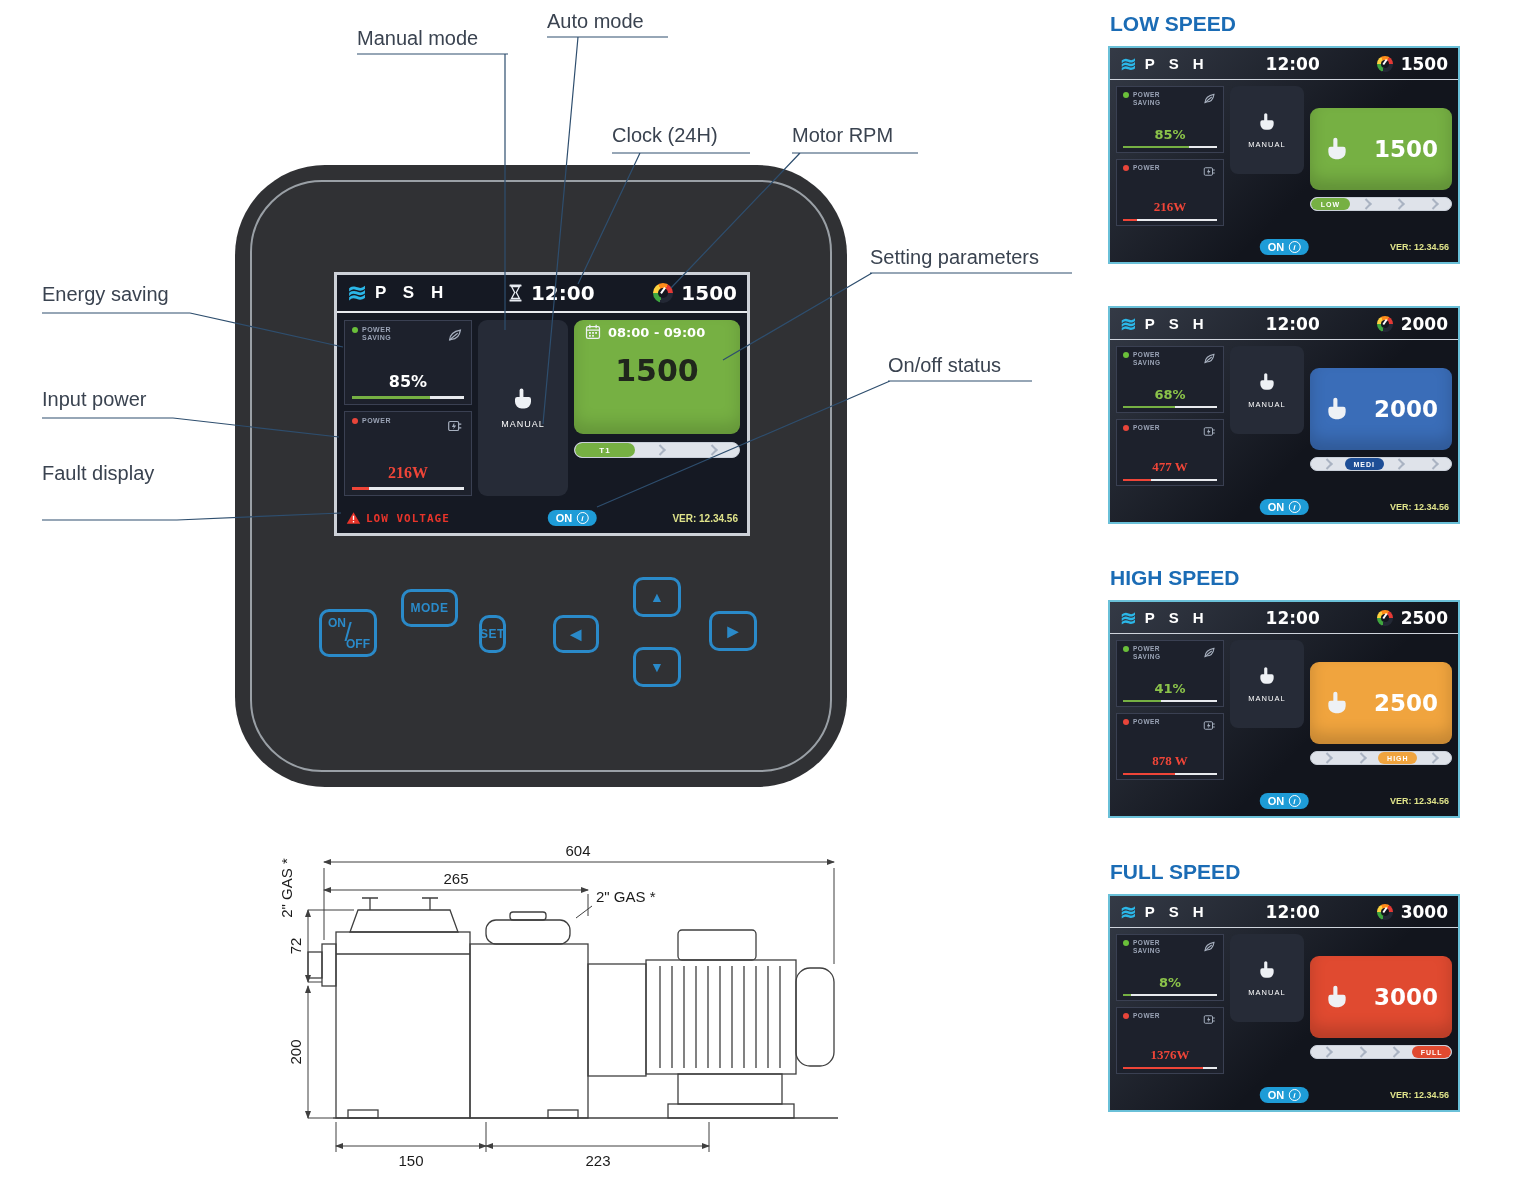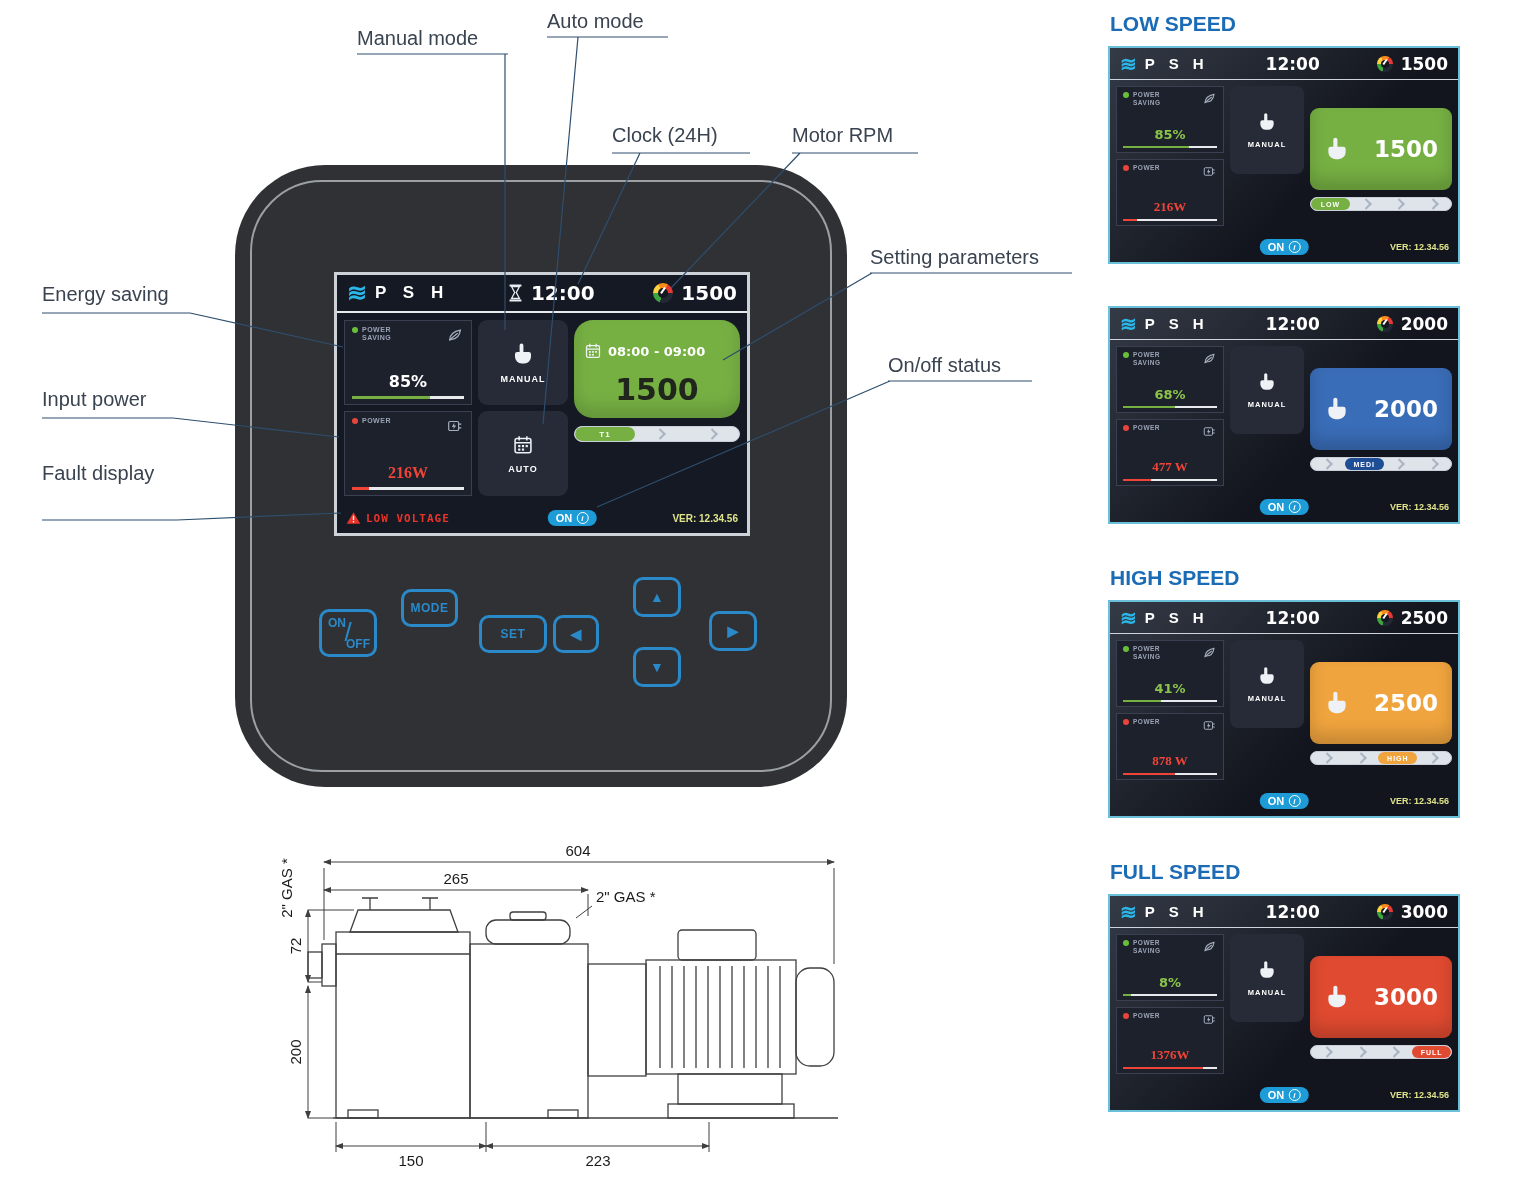--- a/index.html
+++ b/index.html
@@ -45,24 +45,24 @@
   .stat-value { text-align:center; font-weight:bold; font-size:16px; margin-top:auto;
                 font-family:"DejaVu Sans", sans-serif; }
   .stat-value.white { color:#fff; } .stat-value.green { color:#8bc34a; } .stat-value.red { color:#ef4538;font-family:Liberation Serif, serif; }
   .stat-track { height:3px; background:#e8eaee; margin-top:5px; position:relative; }
   .stat-fill { position:absolute; left:0; top:0; bottom:0; }
   .stat-fill.green { background:#76b043; } .stat-fill.red { background:#ef4538; }
 
   .col-mid { width:90px; display:flex; flex-direction:column; gap:6px; }
   .mode-tile { flex:1; background:#262b37; border-radius:9px; display:flex; flex-direction:column;
                align-items:center; justify-content:center; gap:8px; color:#fff;
-               font-size:9px; font-weight:bold; letter-spacing:1px; }
+               font-size:9px; font-weight:normal; letter-spacing:1px; }
 
   .col-right { flex:1; display:flex; flex-direction:column; }
-  .sched-box { border-radius:19px; padding:22px 10px; height:98px; color:#fff;
+  .sched-box { border-radius:9px; padding:3px 10px; height:114px; color:#fff;
                box-shadow:inset 0 -10px 16px rgba(0,0,0,.15); }
   .sched-row { display:flex; align-items:center; gap:6px; font-weight:bold; font-size:13px;
                font-family:"DejaVu Sans", sans-serif; }
   .sched-rpm { text-align:center; font-size:30px; font-weight:bold; color:#20261c;
                margin-top:12px; font-family:"DejaVu Sans", sans-serif; }
 
   .speed-bar { height:16px; background:#dfe3ea; border:1px solid #c9cfd9; border-radius:9px;
                display:flex; overflow:hidden; margin-top:8px; }
   .bar-badge { flex:1.15; border-radius:9px; color:#fff; font-size:8px; font-weight:bold;
                letter-spacing:1px; display:flex; align-items:center; justify-content:center; }
@@ -84,21 +84,21 @@
              font-style:italic; }
   .ver { position:absolute; right:9px; top:50%; transform:translateY(-50%);
          color:#dfe38a; font-weight:bold; font-size:10px; }
 
   
   .dev-btn { position:absolute; border:3px solid #2a8ac9; border-radius:10px; background:none;
              color:#2a8ac9; font-weight:bold; font-size:13px; display:flex; align-items:center;
              justify-content:center; font-family:"Liberation Sans", sans-serif; cursor:pointer; }
   .btn-onoff { left:84px;  top:444px; width:58px; height:48px; }
   .btn-mode  { left:166px; top:424px; width:57px; height:38px; font-size:12px; letter-spacing:.5px; }
-  .btn-set   { left:244px; top:450px; width:68px; height:38px; font-size:12px; letter-spacing:.5px; }
+  .btn-set   { left:244px; top:450px; width:27px; height:38px; font-size:12px; letter-spacing:.5px; }
   .btn-left  { left:318px; top:450px; width:46px; height:38px; font-size:14px; }
   .btn-up    { left:398px; top:412px; width:48px; height:40px; font-size:14px; }
   .btn-down  { left:398px; top:482px; width:48px; height:40px; font-size:14px; }
   .btn-right { left:474px; top:446px; width:48px; height:40px; font-size:14px; }
   .oo-on  { position:absolute; left:6px;  top:4px;    font-size:12px; }
   .oo-off { position:absolute; right:4px; bottom:3px; font-size:12px; }
   .oo-sl  { position:absolute; left:50%; top:50%; transform:translate(-50%,-52%);
             font-size:26px; font-weight:normal; }
 
   
@@ -261,26 +261,20 @@
         </div>
       </div>
 
       <div class="col-mid">
         <div class="mode-tile">
           <svg class="ic" width="24" height="24">
               <use href="#i-hand"></use>
             </svg>
           <span>MANUAL</span>
         </div>
-        <div class="mode-tile">
-          <svg class="ic" width="22" height="22">
-              <use href="#i-cal"></use>
-            </svg>
-          <span>AUTO</span>
-        </div>
       </div>
 
       <div class="col-right">
         <div class="sched-box" style="background: rgb(118, 176, 67);">
           <div class="sched-row">
             <svg class="ic" width="18" height="18">
                 <use href="#i-cal"></use>
               </svg>
             <span>08:00 - 09:00</span>
           </div>

